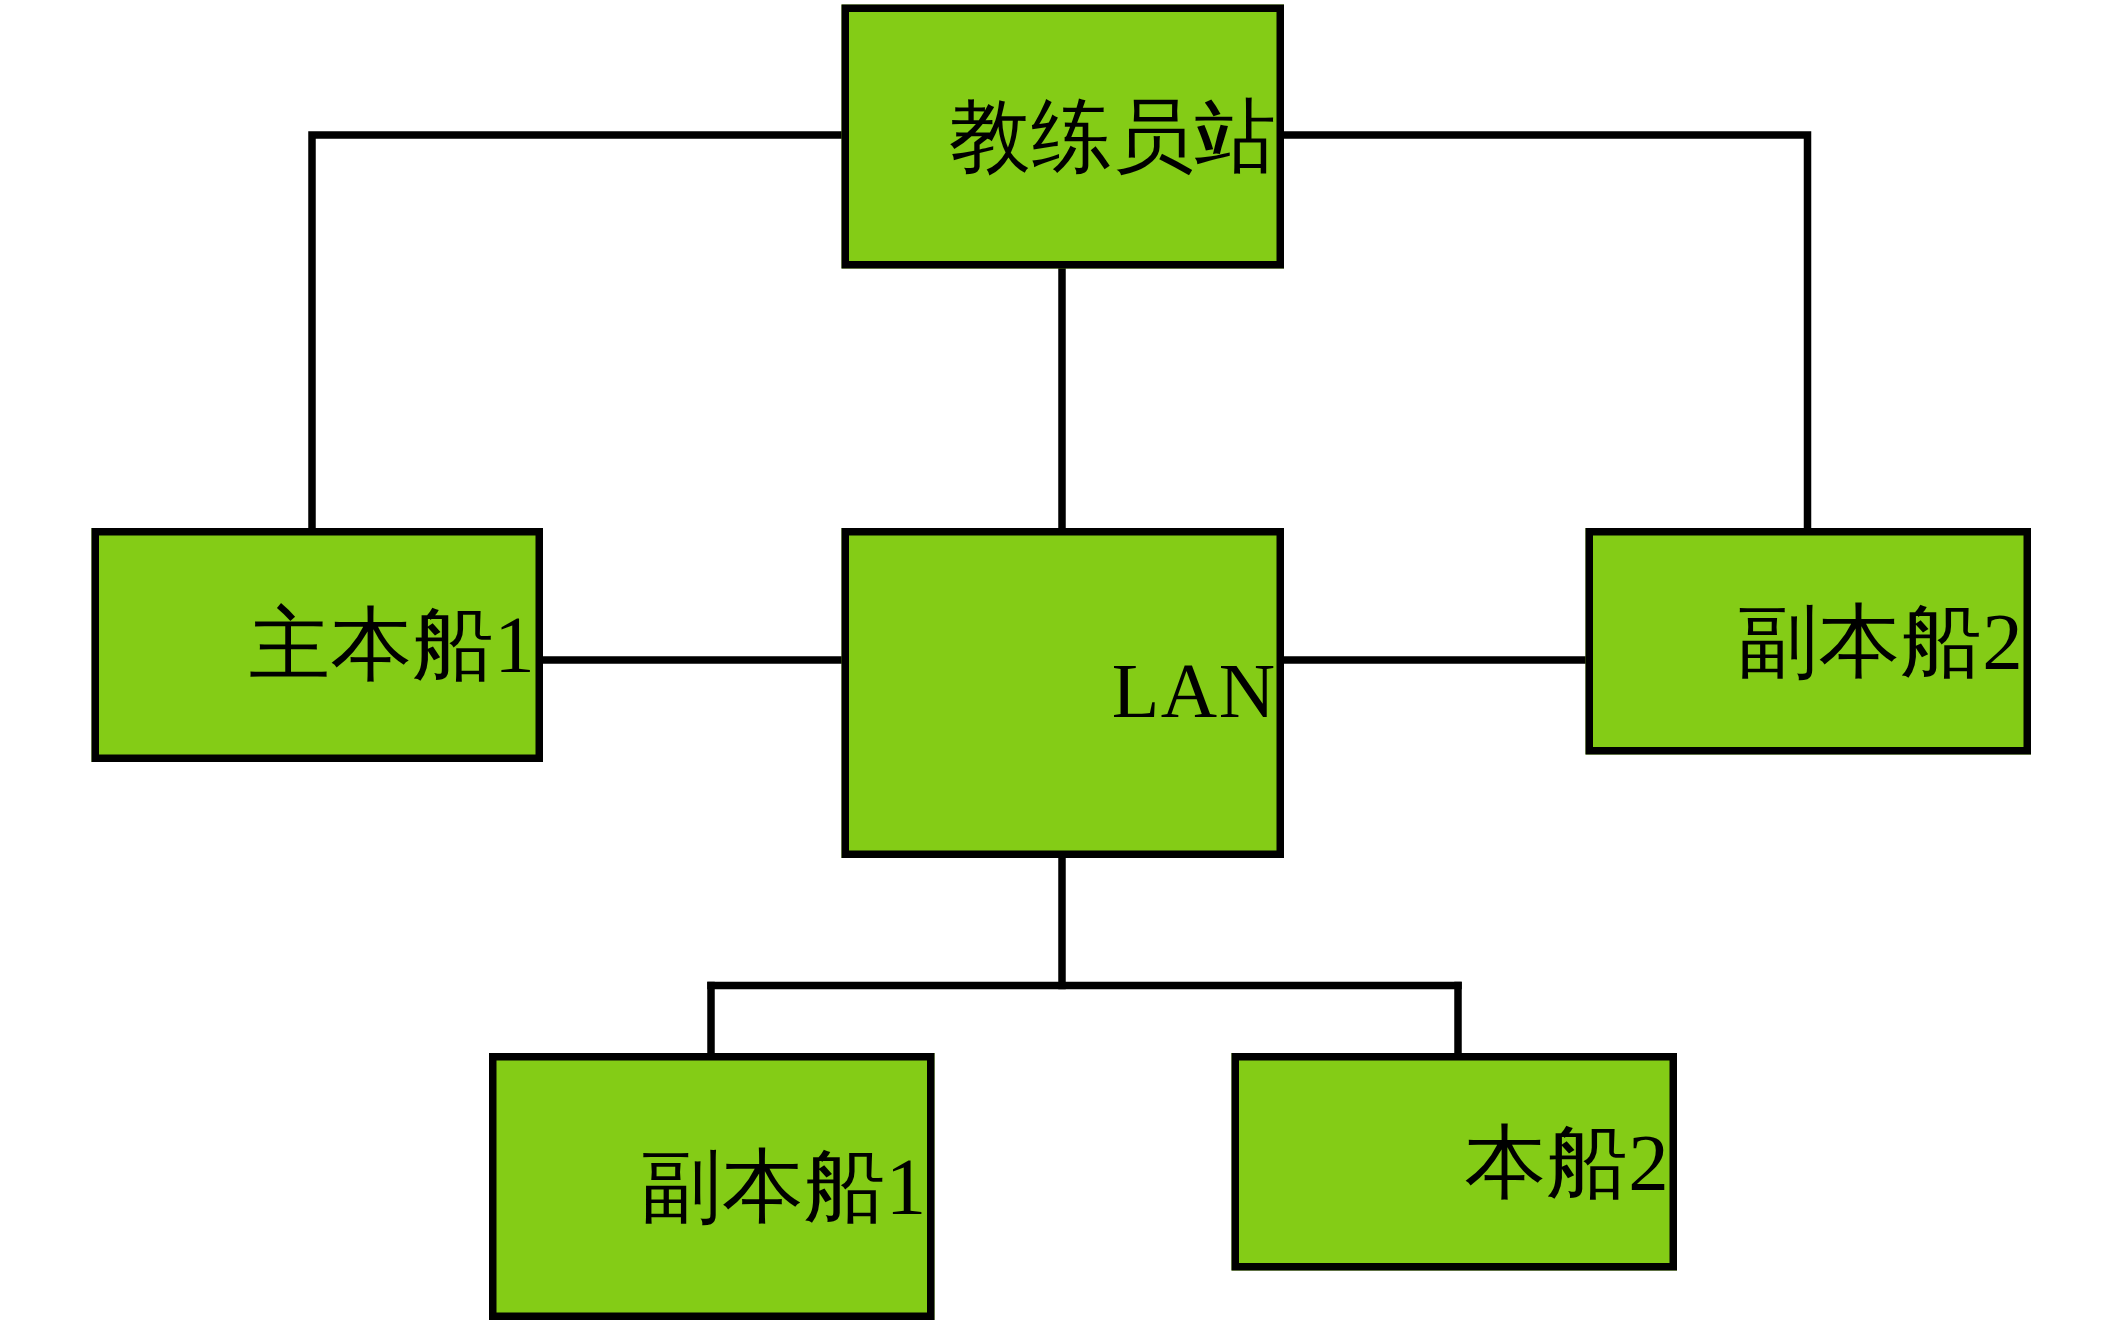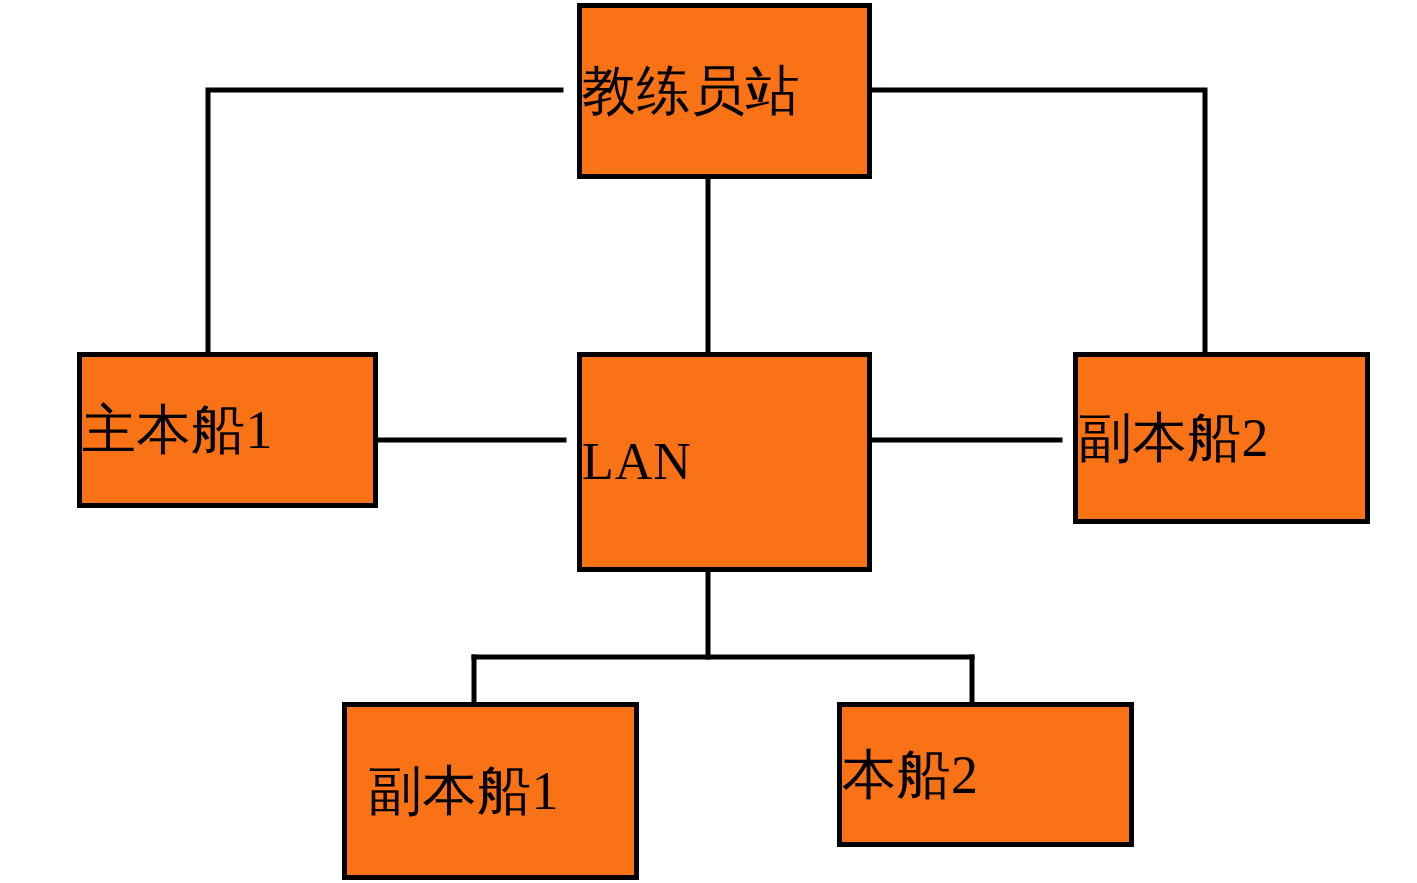--- a/index.html
+++ b/index.html
@@ -22,26 +22,25 @@
     position: absolute;
     top: 0;
     left: 0;
     width: 1417px;
     height: 883px;
   }
   .node-box {
     position: absolute;
     box-sizing: border-box;
     border: 5px solid #000000;
-    background: #f97316;
+    background: #84cc16;
     display: flex;
     align-items: center;
-    justify-content: flex-start;
+    justify-content: flex-end;
     z-index: 2;
-    margin-left: 16px;
   }
   .node-label {
     font-family: "Liberation Serif", "DejaVu Serif", serif;
     font-size: 54px;
     line-height: 1;
     color: #000000;
     letter-spacing: 0.5px;
     white-space: nowrap;
     user-select: none;
   }
@@ -74,21 +73,21 @@
   </div>
 
   <div class="node-box" style="left:61px; top:352px; width:301px; height:156px;">
     <span class="node-label">主本船1</span>
   </div>
 
   <div class="node-box" style="left:561px; top:352px; width:295px; height:220px;">
     <span class="node-label latin">LAN</span>
   </div>
 
-  <div class="node-box" style="left:1057px; top:352px; width:297px; height:172px;">
+  <div class="node-box" style="left:1057px; top:352px; width:297px; height:151px;">
     <span class="node-label">副本船2</span>
   </div>
 
   <div class="node-box" style="left:326px; top:702px; width:297px; height:178px;padding-left:21px;">
     <span class="node-label">副本船1</span>
   </div>
 
   <div class="node-box" style="left:821px; top:702px; width:297px; height:145px;">
     <span class="node-label">本船2</span>
   </div>

